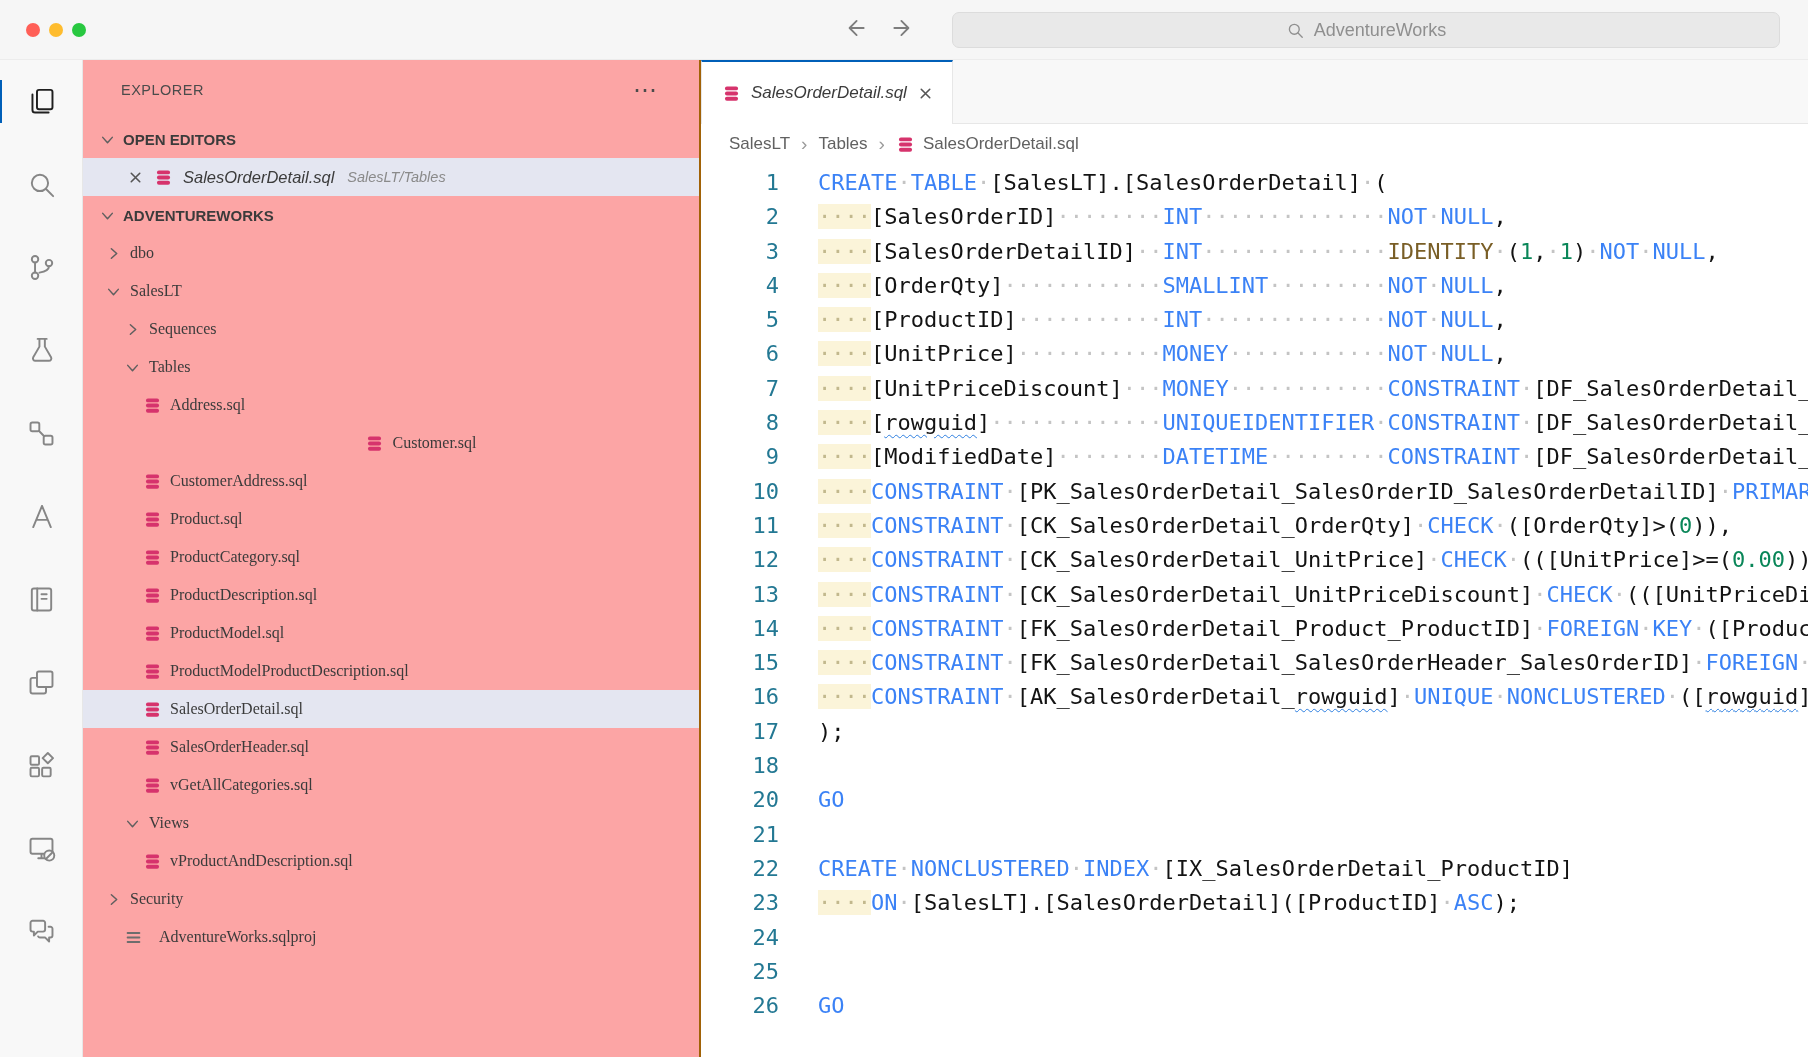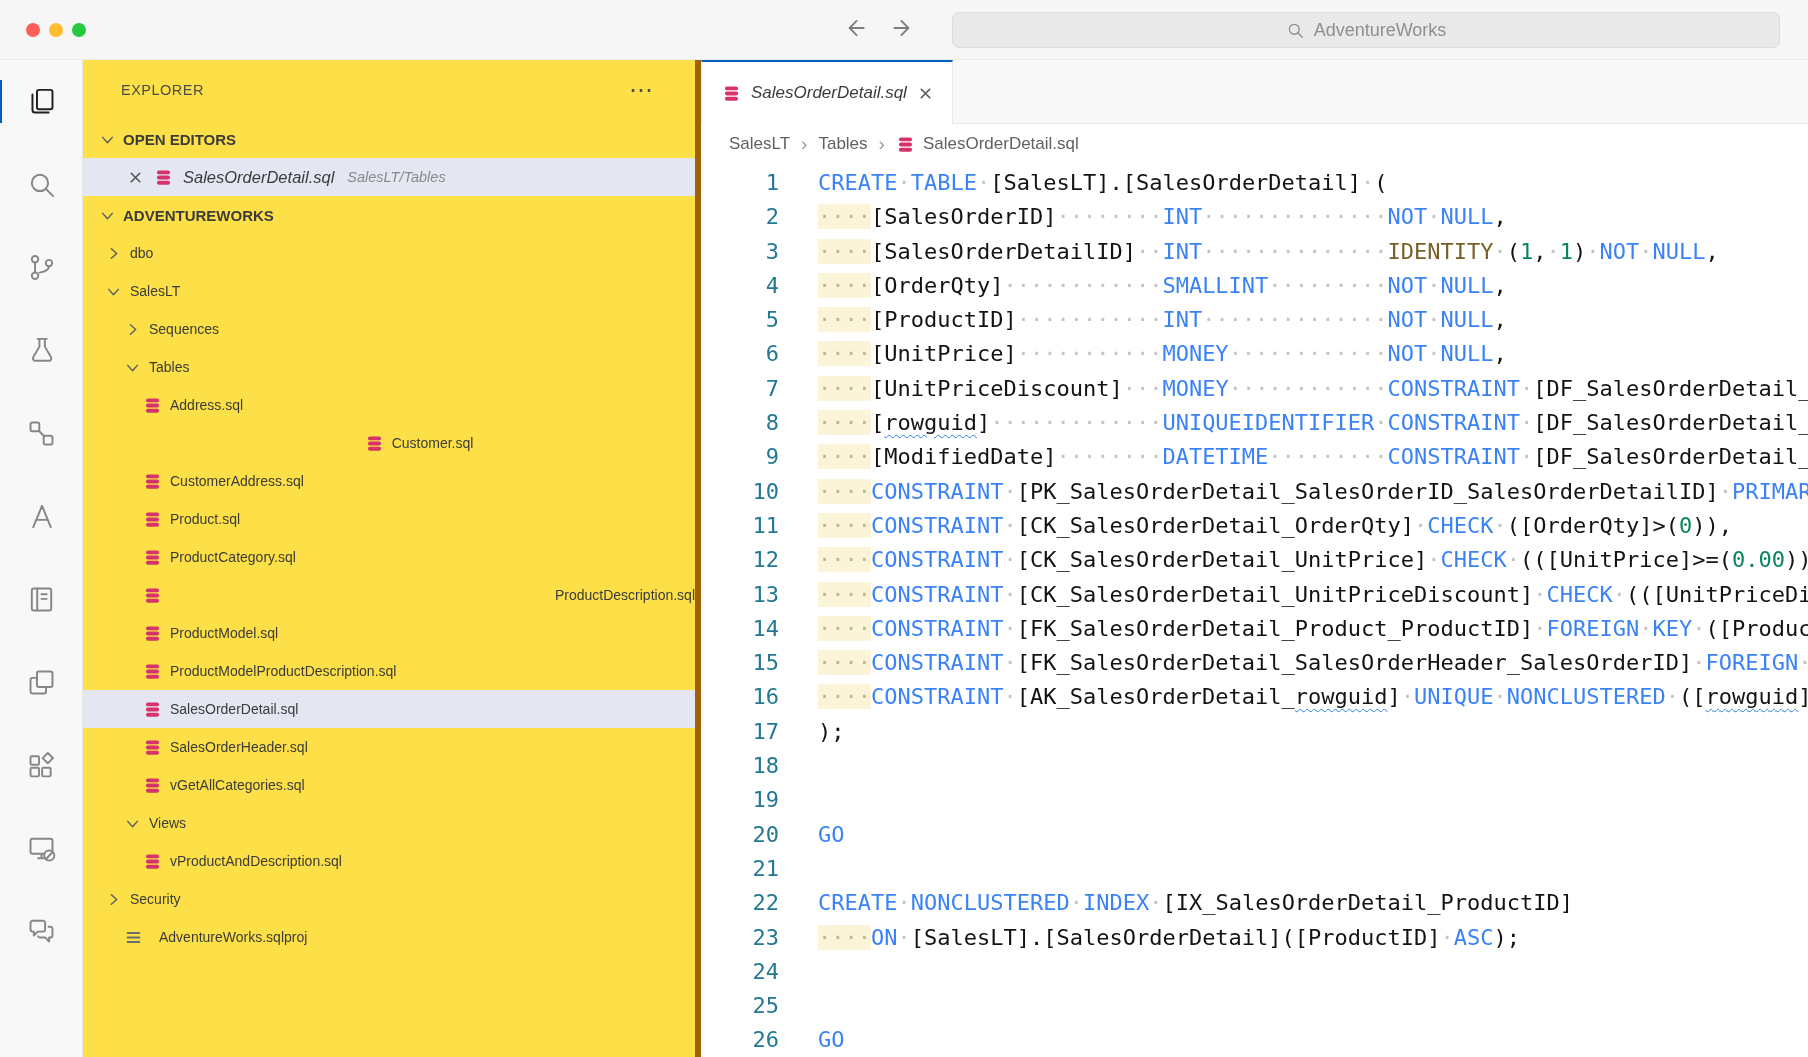--- a/index.html
+++ b/index.html
@@ -30,40 +30,40 @@
   .activitybar { width:83px; flex:none; background:#f8f8f8; border-right:1px solid #e7e7e7;
                  display:flex; flex-direction:column; }
   .ab-item { width:100%; height:83px; display:flex; align-items:center; justify-content:center;
              position:relative; color:#868686; cursor:pointer; }
   .ab-item.active { color:#1f1f1f; }
   .ab-item.active::before { content:""; position:absolute; left:0; top:20px; bottom:20px; width:2px; background:#005fb8; }
   .ab-item svg { width:31px; height:31px; stroke:currentColor; fill:none; stroke-width:1.5;
                  stroke-linecap:round; stroke-linejoin:round; }
 
   
-  .sidebar { width:618px; flex:none; background:#fde047; border-right:6px solid #a16207;
+  .sidebar { width:618px; flex:none; background:#fca5a5; border-right:2px solid #a16207;
              overflow:hidden; color:#3b3b3b; }
   .sb-title { height:60px; display:flex; align-items:center; padding-left:38px;
               font-size:14.5px; letter-spacing:.5px; color:#4b4b4b; position:relative; }
   .sb-more { position:absolute; right:40px; top:0; height:60px; display:flex; align-items:center;
              font-size:24px; color:#4b4b4b; cursor:pointer; letter-spacing:2px; }
   .section-hdr { height:38px; display:flex; align-items:center; padding-left:16px; gap:7px;
                  font-weight:700; font-size:15px; cursor:pointer; }
   .chev { width:17px; height:17px; flex:none; }
   .chev path { fill:none; stroke:#5f5f5f; stroke-width:1.4; stroke-linecap:round; stroke-linejoin:round; }
   .oe-row { height:38px; display:flex; align-items:center; padding-left:44px; gap:10px; cursor:pointer; }
   .oe-row.selected { background:#e4e6f1; }
   .x-icon { width:17px; height:17px; flex:none; }
   .x-icon path { stroke:#555; stroke-width:1.5; stroke-linecap:round; }
   .oe-name { font-style:italic; font-size:16.5px; white-space:nowrap; }
   .oe-detail { font-style:italic; color:#8a8a8a; font-size:14.5px; margin-left:3px; white-space:nowrap; }
 
   .tree-row { height:38px; display:flex; align-items:center; gap:8px; cursor:pointer; }
   .tree-row.selected { background:#e4e6f1; }
-  .tree-label { white-space:nowrap; font-size:14px; }
+  .tree-label { white-space:nowrap; font-size:16px;font-family:Liberation Serif, serif; }
   .file-ic { width:19px; height:19px; flex:none; display:flex; align-items:center; }
   .db-svg rect { fill:#d6336c; }
   .proj-svg path { stroke:#6d6d6d; stroke-width:1.5; fill:none; stroke-linecap:round; }
 
   
   .editor { flex:1; min-width:0; display:flex; flex-direction:column; background:#fff; }
   .tabstrip { height:64px; flex:none; background:#f8f8f8; border-bottom:1px solid #e7e7e7; display:flex; }
   .tab { height:64px; background:#fff; display:flex; align-items:center; padding:0 18px 0 20px; gap:10px;
          border-top:2px solid #005fb8; border-right:1px solid #e7e7e7; border-left:1px solid #e7e7e7;
          box-shadow:0 1px 0 #fff; cursor:pointer; }
@@ -305,21 +305,21 @@
           <div class="tree-row" style="padding-left: 60px; align-items: center;">
             <span class="file-ic">
               <svg class="db-svg" viewBox="0 0 16 16" width="19" height="19">
                 <rect x="2.5" y="2" width="11" height="3.3" rx="1.6"></rect>
                 <rect x="2.5" y="6.35" width="11" height="3.3" rx="1.6"></rect>
                 <rect x="2.5" y="10.7" width="11" height="3.3" rx="1.6"></rect>
               </svg>
             </span>
             <span class="tree-label">ProductCategory.sql</span>
           </div>
-          <div class="tree-row" style="padding-left: 60px; justify-content: space-between;">
+          <div class="tree-row" style="padding-left: 60px;">
             <span class="file-ic">
               <svg class="db-svg" viewBox="0 0 16 16" width="19" height="19">
                 <rect x="2.5" y="2" width="11" height="3.3" rx="1.6"></rect>
                 <rect x="2.5" y="6.35" width="11" height="3.3" rx="1.6"></rect>
                 <rect x="2.5" y="10.7" width="11" height="3.3" rx="1.6"></rect>
               </svg>
             </span>
             <span class="tree-label">ProductDescription.sql</span>
           </div>
           <div class="tree-row" style="padding-left: 60px;">
@@ -455,21 +455,20 @@
           <div class="code-line"><span class="ln">9</span><span class="ltx"><span class="tk-i">····</span><span class="tk-p">[ModifiedDate]</span><span class="tk-w">········</span><span class="tk-k">DATETIME</span><span class="tk-w">·········</span><span class="tk-k">CONSTRAINT</span><span class="tk-w">·</span><span class="tk-p">[DF_SalesOrderDetail_ModifiedDate]</span></span></div>
           <div class="code-line"><span class="ln">10</span><span class="ltx"><span class="tk-i">····</span><span class="tk-k">CONSTRAINT</span><span class="tk-w">·</span><span class="tk-p">[PK_SalesOrderDetail_SalesOrderID_SalesOrderDetailID]</span><span class="tk-w">·</span><span class="tk-k">PRIMARY</span></span></div>
           <div class="code-line"><span class="ln">11</span><span class="ltx"><span class="tk-i">····</span><span class="tk-k">CONSTRAINT</span><span class="tk-w">·</span><span class="tk-p">[CK_SalesOrderDetail_OrderQty]</span><span class="tk-w">·</span><span class="tk-k">CHECK</span><span class="tk-w">·</span><span class="tk-p">([OrderQty]&gt;(</span><span class="tk-n">0</span><span class="tk-p">)),</span></span></div>
           <div class="code-line"><span class="ln">12</span><span class="ltx"><span class="tk-i">····</span><span class="tk-k">CONSTRAINT</span><span class="tk-w">·</span><span class="tk-p">[CK_SalesOrderDetail_UnitPrice]</span><span class="tk-w">·</span><span class="tk-k">CHECK</span><span class="tk-w">·</span><span class="tk-p">(([UnitPrice]&gt;=(</span><span class="tk-n">0.00</span><span class="tk-p">))),</span></span></div>
           <div class="code-line"><span class="ln">13</span><span class="ltx"><span class="tk-i">····</span><span class="tk-k">CONSTRAINT</span><span class="tk-w">·</span><span class="tk-p">[CK_SalesOrderDetail_UnitPriceDiscount]</span><span class="tk-w">·</span><span class="tk-k">CHECK</span><span class="tk-w">·</span><span class="tk-p">(([UnitPriceDiscount]&gt;=(</span></span></div>
           <div class="code-line"><span class="ln">14</span><span class="ltx"><span class="tk-i">····</span><span class="tk-k">CONSTRAINT</span><span class="tk-w">·</span><span class="tk-p">[FK_SalesOrderDetail_Product_ProductID]</span><span class="tk-w">·</span><span class="tk-k">FOREIGN</span><span class="tk-w">·</span><span class="tk-k">KEY</span><span class="tk-w">·</span><span class="tk-p">([ProductID])</span></span></div>
           <div class="code-line"><span class="ln">15</span><span class="ltx"><span class="tk-i">····</span><span class="tk-k">CONSTRAINT</span><span class="tk-w">·</span><span class="tk-p">[FK_SalesOrderDetail_SalesOrderHeader_SalesOrderID]</span><span class="tk-w">·</span><span class="tk-k">FOREIGN</span><span class="tk-w">·</span></span></div>
           <div class="code-line"><span class="ln">16</span><span class="ltx"><span class="tk-i">····</span><span class="tk-k">CONSTRAINT</span><span class="tk-w">·</span><span class="tk-p">[AK_SalesOrderDetail_</span><span class="tk-s">rowguid</span><span class="tk-p">]</span><span class="tk-w">·</span><span class="tk-k">UNIQUE</span><span class="tk-w">·</span><span class="tk-k">NONCLUSTERED</span><span class="tk-w">·</span><span class="tk-p">([</span><span class="tk-s">rowguid</span><span class="tk-p">]</span></span></div>
           <div class="code-line"><span class="ln">17</span><span class="ltx"><span class="tk-p">);</span></span></div>
           <div class="code-line"><span class="ln">18</span><span class="ltx">&nbsp;</span></div>
-          <div class="code-line"><span class="ln">19</span><span class="ltx">&nbsp;</span></div>
           <div class="code-line"><span class="ln">20</span><span class="ltx"><span class="tk-k">GO</span></span></div>
           <div class="code-line"><span class="ln">21</span><span class="ltx">&nbsp;</span></div>
           <div class="code-line"><span class="ln">22</span><span class="ltx"><span class="tk-k">CREATE</span><span class="tk-w">·</span><span class="tk-k">NONCLUSTERED</span><span class="tk-w">·</span><span class="tk-k">INDEX</span><span class="tk-w">·</span><span class="tk-p">[IX_SalesOrderDetail_ProductID]</span></span></div>
           <div class="code-line"><span class="ln">23</span><span class="ltx"><span class="tk-i">····</span><span class="tk-k">ON</span><span class="tk-w">·</span><span class="tk-p">[SalesLT].[SalesOrderDetail]([ProductID]</span><span class="tk-w">·</span><span class="tk-k">ASC</span><span class="tk-p">);</span></span></div>
           <div class="code-line"><span class="ln">24</span><span class="ltx">&nbsp;</span></div>
           <div class="code-line"><span class="ln">25</span><span class="ltx">&nbsp;</span></div>
           <div class="code-line"><span class="ln">26</span><span class="ltx"><span class="tk-k">GO</span></span></div>
         </div>
     </div>
 

